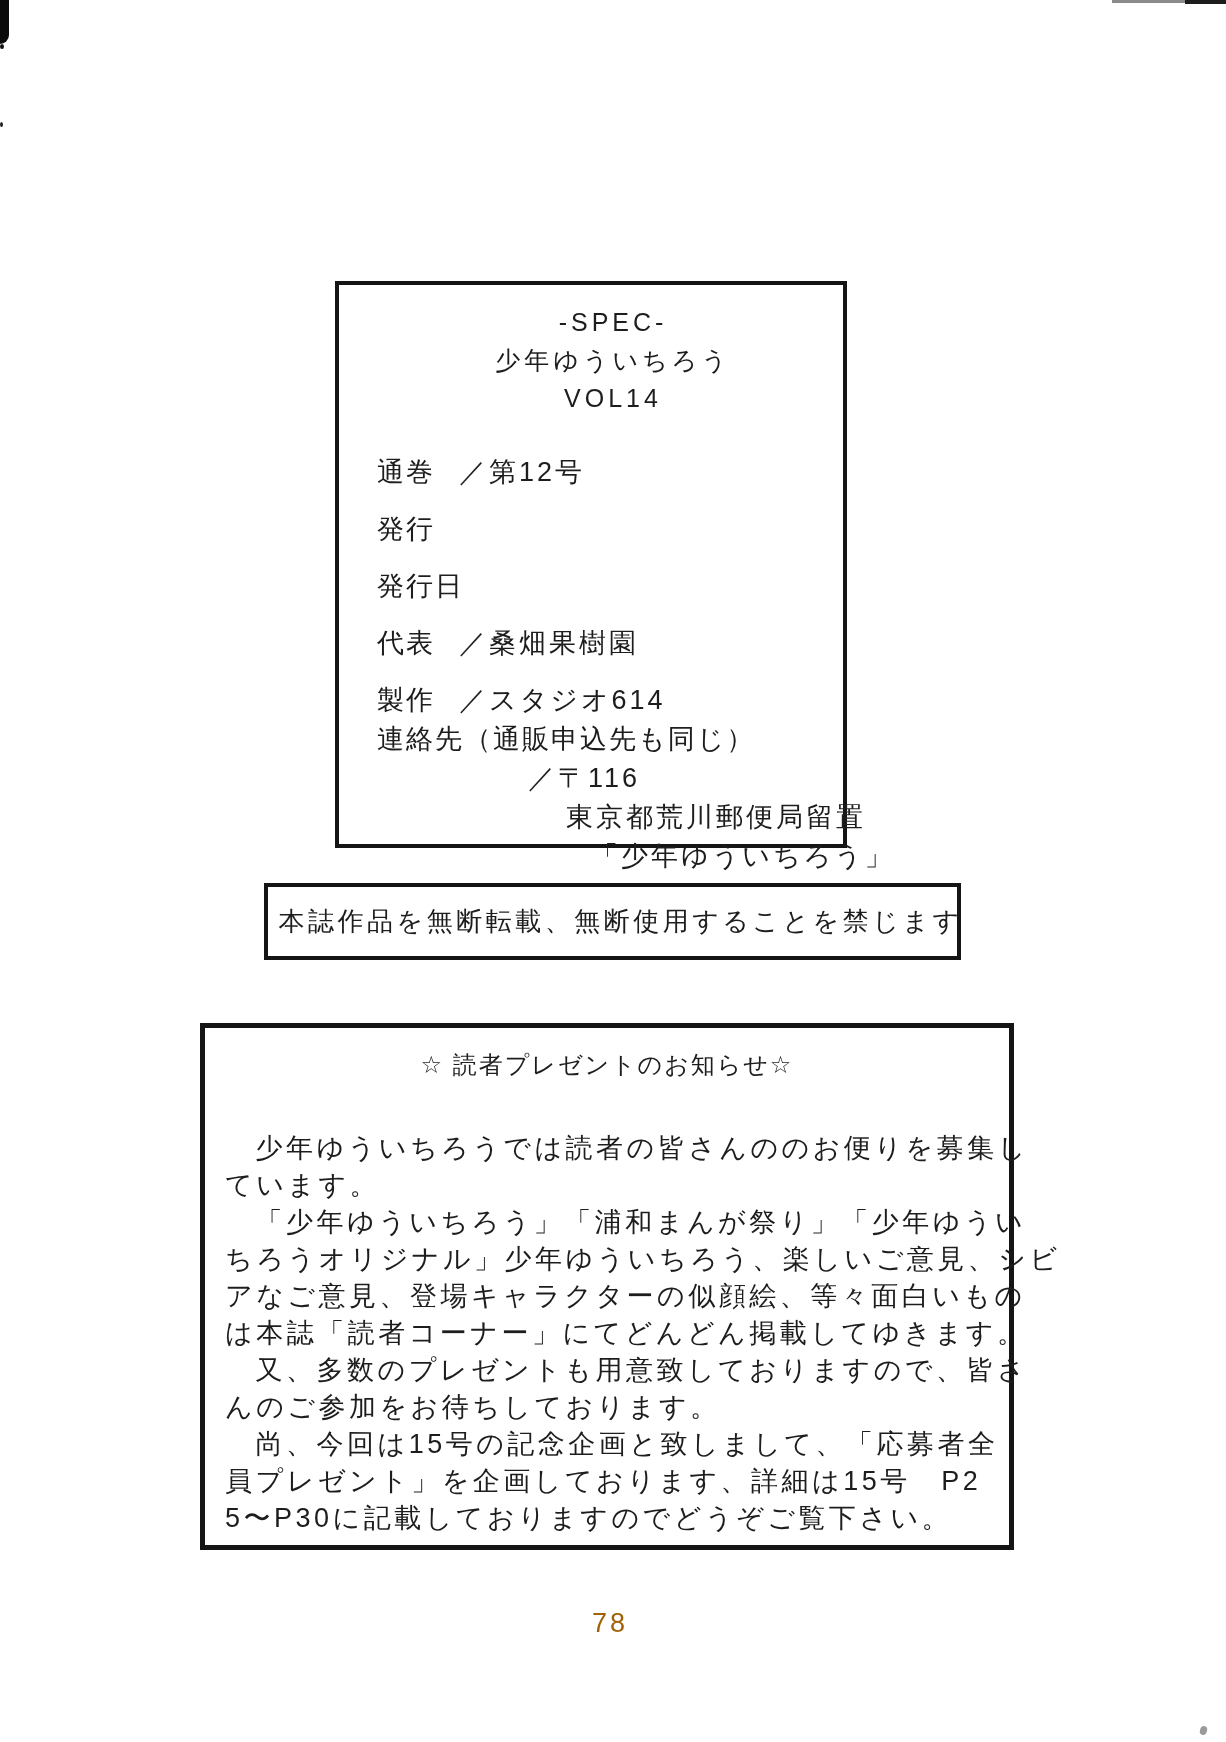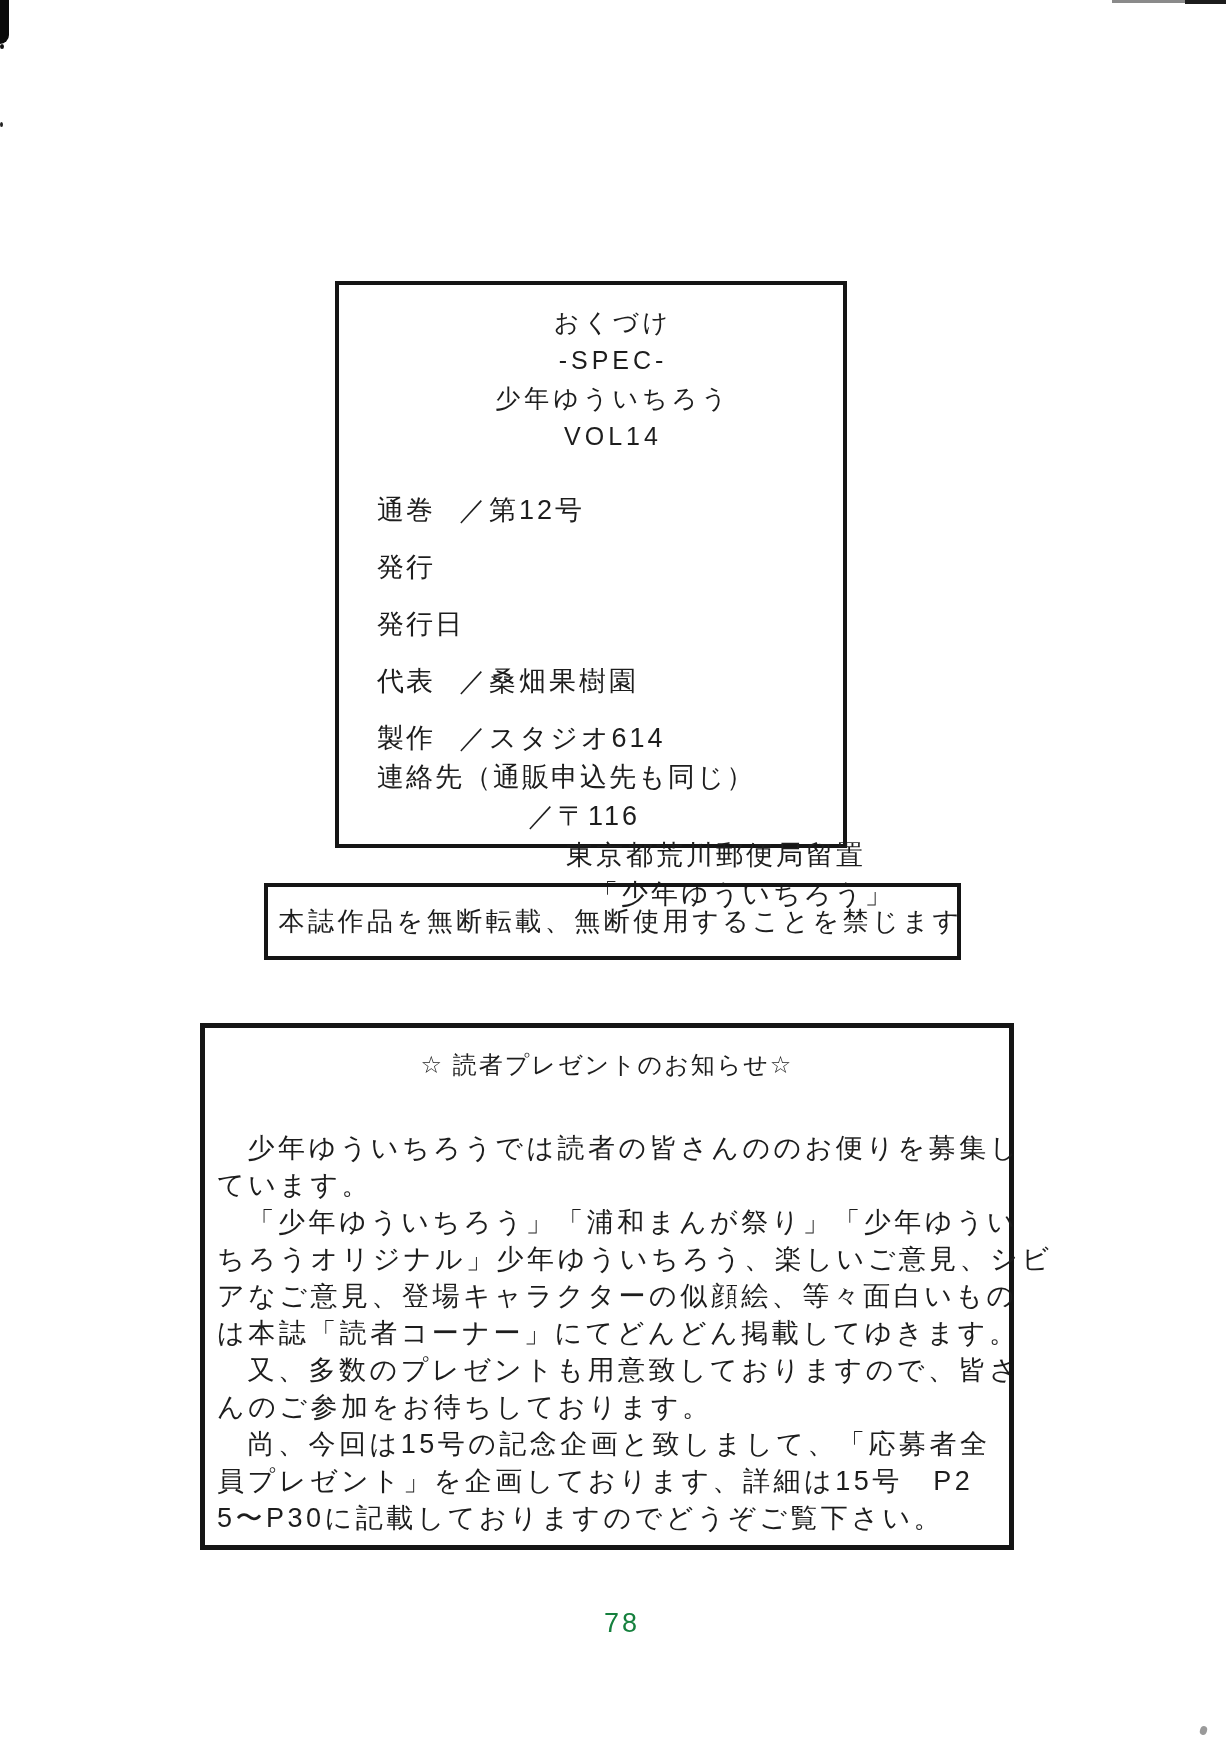--- a/index.html
+++ b/index.html
@@ -50,41 +50,40 @@
   }
   .warning-text{font-size:26px;letter-spacing:3.5px;white-space:pre;}
 
   
   .notice{
     position:absolute;left:200px;top:1023px;width:804px;height:517px;
     border:5px solid #151515;
   }
   .notice-title{margin-top:22px;text-align:center;font-size:24px;letter-spacing:2px;
     line-height:30px;white-space:pre;}
-  .notice-body{margin-top:50px;padding-left:12px;}
+  .notice-body{margin-top:50px;padding-left:20px;}
   .notice-body div{line-height:37px;font-size:27px;letter-spacing:3.5px;white-space:pre;}
 
   .pagenum{position:absolute;left:592px;top:1608px;font-size:27px;letter-spacing:3px;
-    color:#15803d;white-space:pre;margin-left:12px;}
+    color:#a16207;white-space:pre;}
 </style>
 </head>
 <body>
 
 <div class="page">
 
   <div class="smudge-tl"></div>
   <div class="speck1"></div>
   <div class="speck2"></div>
   <div class="topline"></div>
   <div class="topline-dark"></div>
   <div class="speck-br"></div>
 
   <div class="colophon">
     <div class="colophon-heading">
-      <div>おくづけ</div>
       <div class="hl-spec">-SPEC-</div>
       <div>少年ゆういちろう</div>
       <div class="hl-vol">VOL14</div>
     </div>
     <div class="spec-rows">
       <div class="spec-row">
         <span class="spec-label">通巻</span>
         <span class="spec-value">／第12号</span>
       </div>
       <div class="spec-row">

